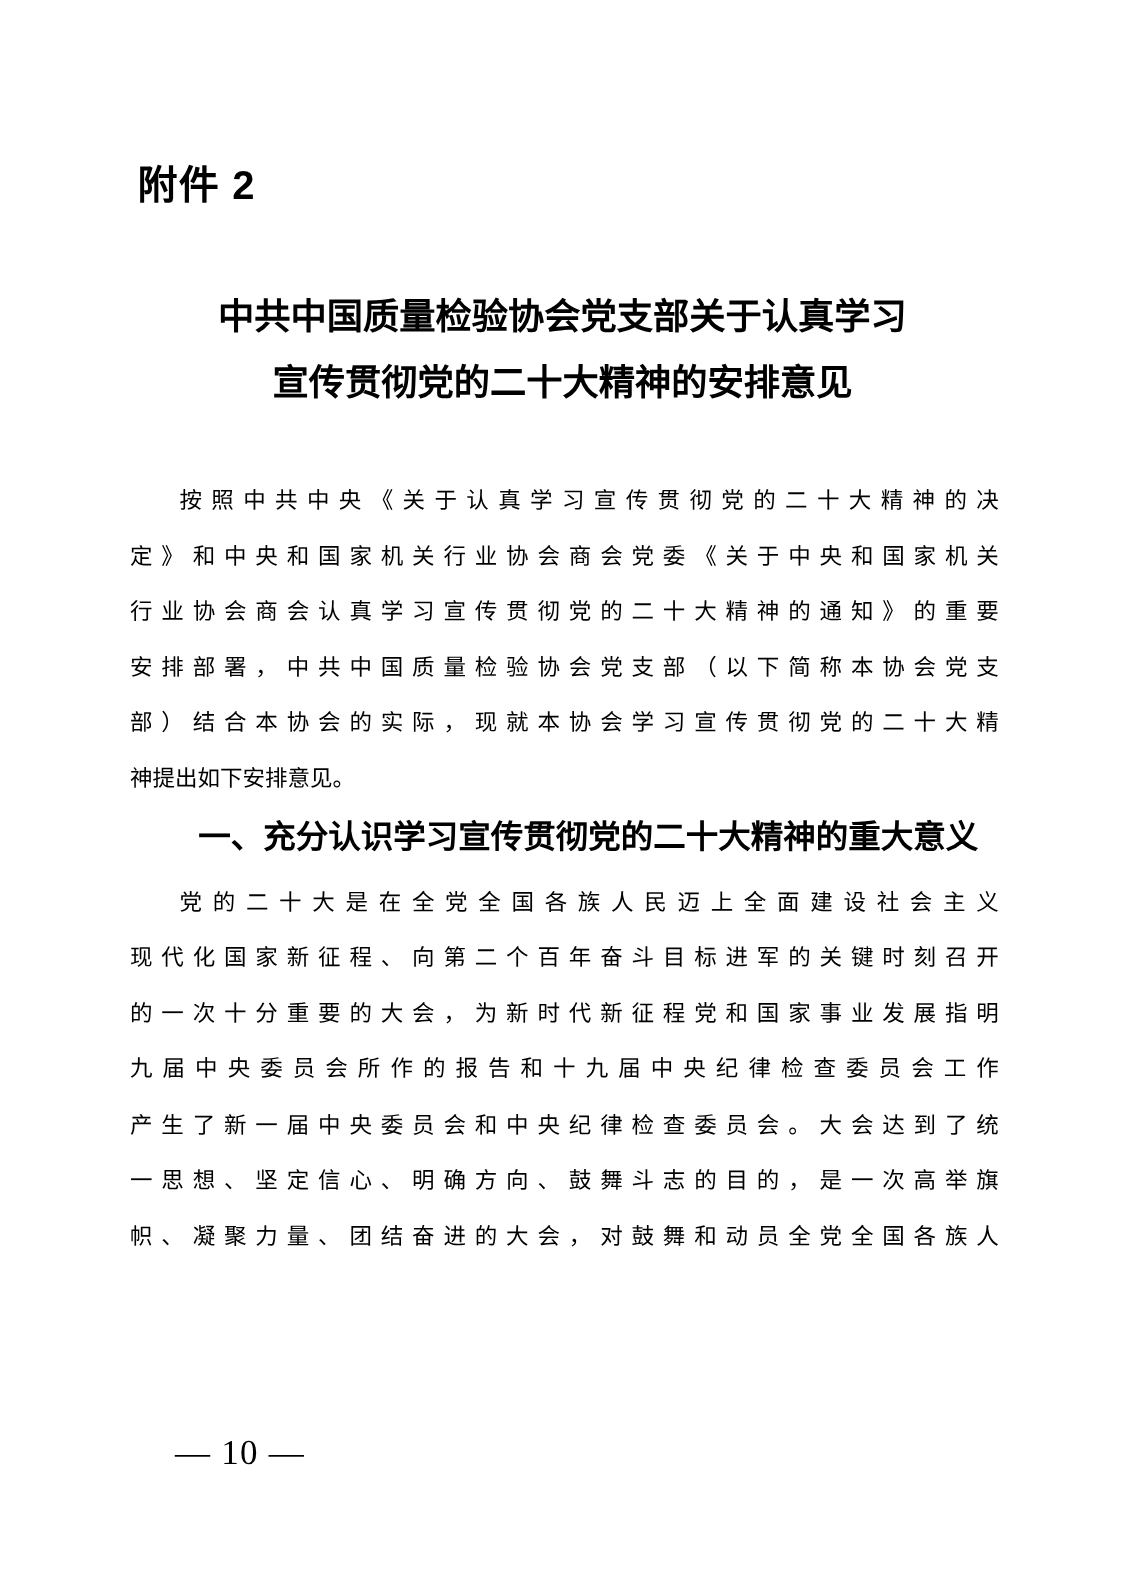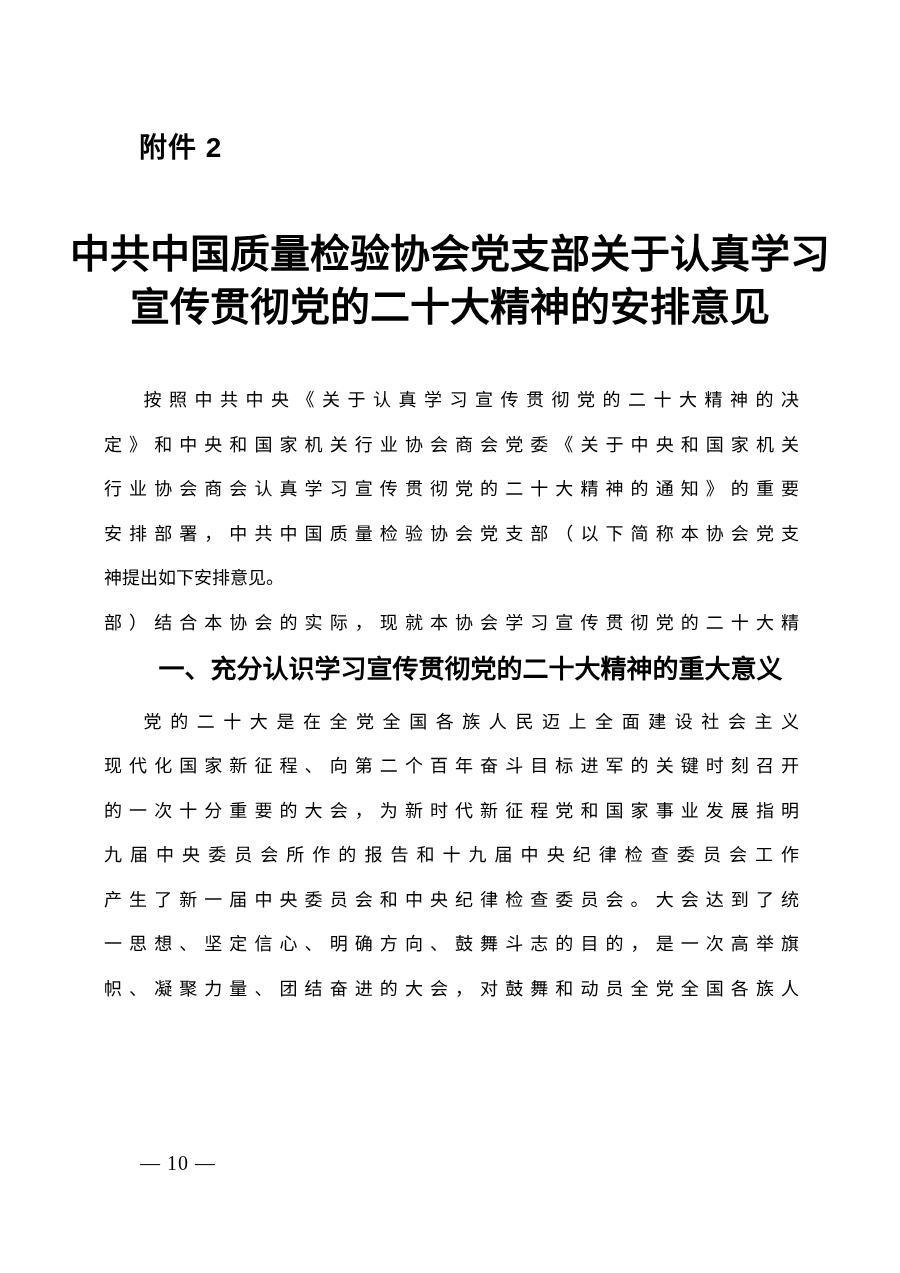--- a/index.html
+++ b/index.html
@@ -15,33 +15,32 @@
     color: #000000;
     font-family: "Liberation Serif", "DejaVu Serif", serif;
     overflow: hidden;
   }
   .attachment-label {
     position: absolute;
     left: 110px;
     top: 133px;
     font-family: "Liberation Sans", "DejaVu Sans", sans-serif;
     font-weight: 600;
-    font-size: 28px;
+    font-size: 32px;
     line-height: 30px;
     letter-spacing: 1px;
-    margin-left: 29px;
   }
   .doc-title {
     position: absolute;
     left: 0;
     top: 228px;
     width: 900px;
     text-align: center;
     font-weight: 700;
-    font-size: 40px;
+    font-size: 29px;
     line-height: 53px;
     letter-spacing: 0px;
   }
   .content {
     position: absolute;
     left: 104px;
     top: 378px;
     width: 695px;
   }
   .bodyline {
@@ -65,21 +64,21 @@
     line-height: 44.5px;
     text-indent: 2.1em;
   }
   .para2 {
     margin-top: 8px;
   }
   .page-number {
     position: absolute;
     left: 140px;
     top: 1150px;
-    font-size: 20px;
+    font-size: 28px;
     line-height: 26px;
     letter-spacing: 1px;
   }
 </style>
 </head>
 <body>
 
 <div class="page">
 
   <div class="attachment-label">附件 2</div>
@@ -89,22 +88,22 @@
     <div>宣传贯彻党的二十大精神的安排意见</div>
   </div>
 
   <div class="content">
 
     <div class="para1">
       <div class="bodyline indent">按照中共中央《关于认真学习宣传贯彻党的二十大精神的决</div>
       <div class="bodyline">定》和中央和国家机关行业协会商会党委《关于中央和国家机关</div>
       <div class="bodyline">行业协会商会认真学习宣传贯彻党的二十大精神的通知》的重要</div>
       <div class="bodyline">安排部署，中共中国质量检验协会党支部（以下简称本协会党支</div>
+      <div class="bodyline">部）结合本协会的实际，现就本协会学习宣传贯彻党的二十大精</div>
       <div class="bodyline lastline">神提出如下安排意见。</div>
-      <div class="bodyline">部）结合本协会的实际，现就本协会学习宣传贯彻党的二十大精</div>
     </div>
 
     <div class="section-heading">一、充分认识学习宣传贯彻党的二十大精神的重大意义</div>
 
     <div class="para2">
       <div class="bodyline indent">党的二十大是在全党全国各族人民迈上全面建设社会主义</div>
       <div class="bodyline">现代化国家新征程、向第二个百年奋斗目标进军的关键时刻召开</div>
       <div class="bodyline">的一次十分重要的大会，为新时代新征程党和国家事业发展指明</div>
       <div class="bodyline">九届中央委员会所作的报告和十九届中央纪律检查委员会工作</div>
       <div class="bodyline">产生了新一届中央委员会和中央纪律检查委员会。大会达到了统</div>

